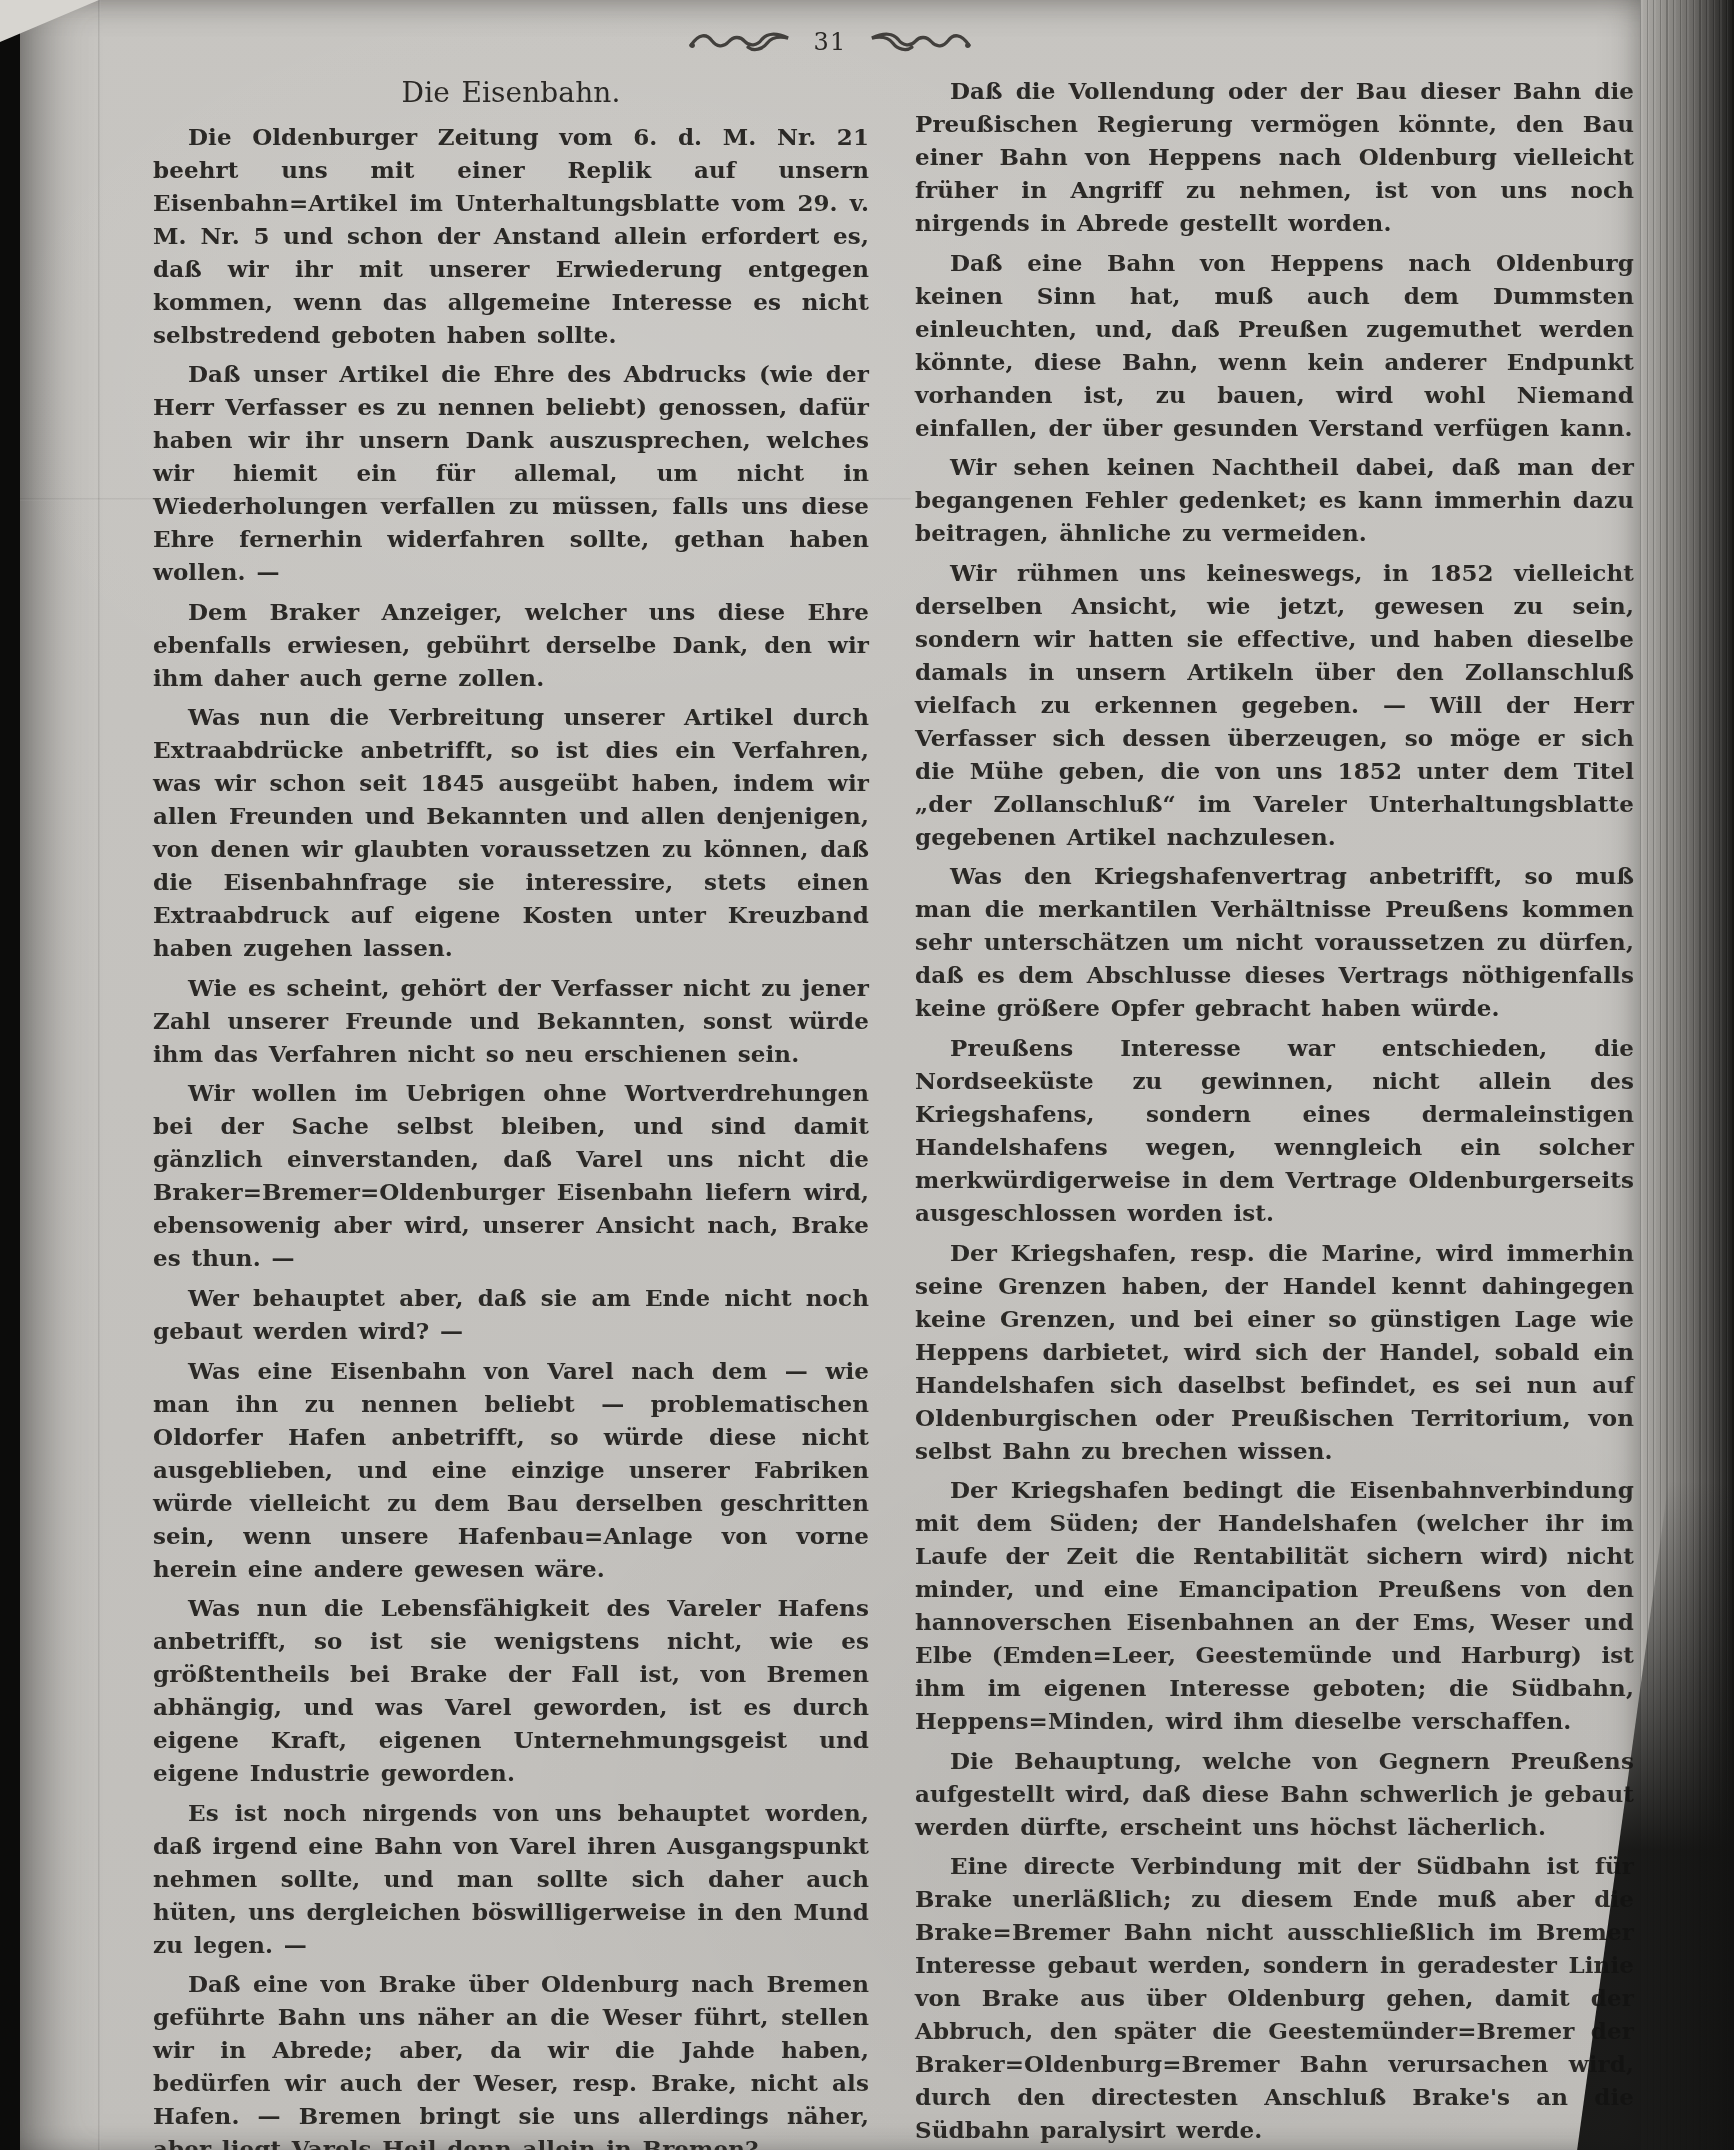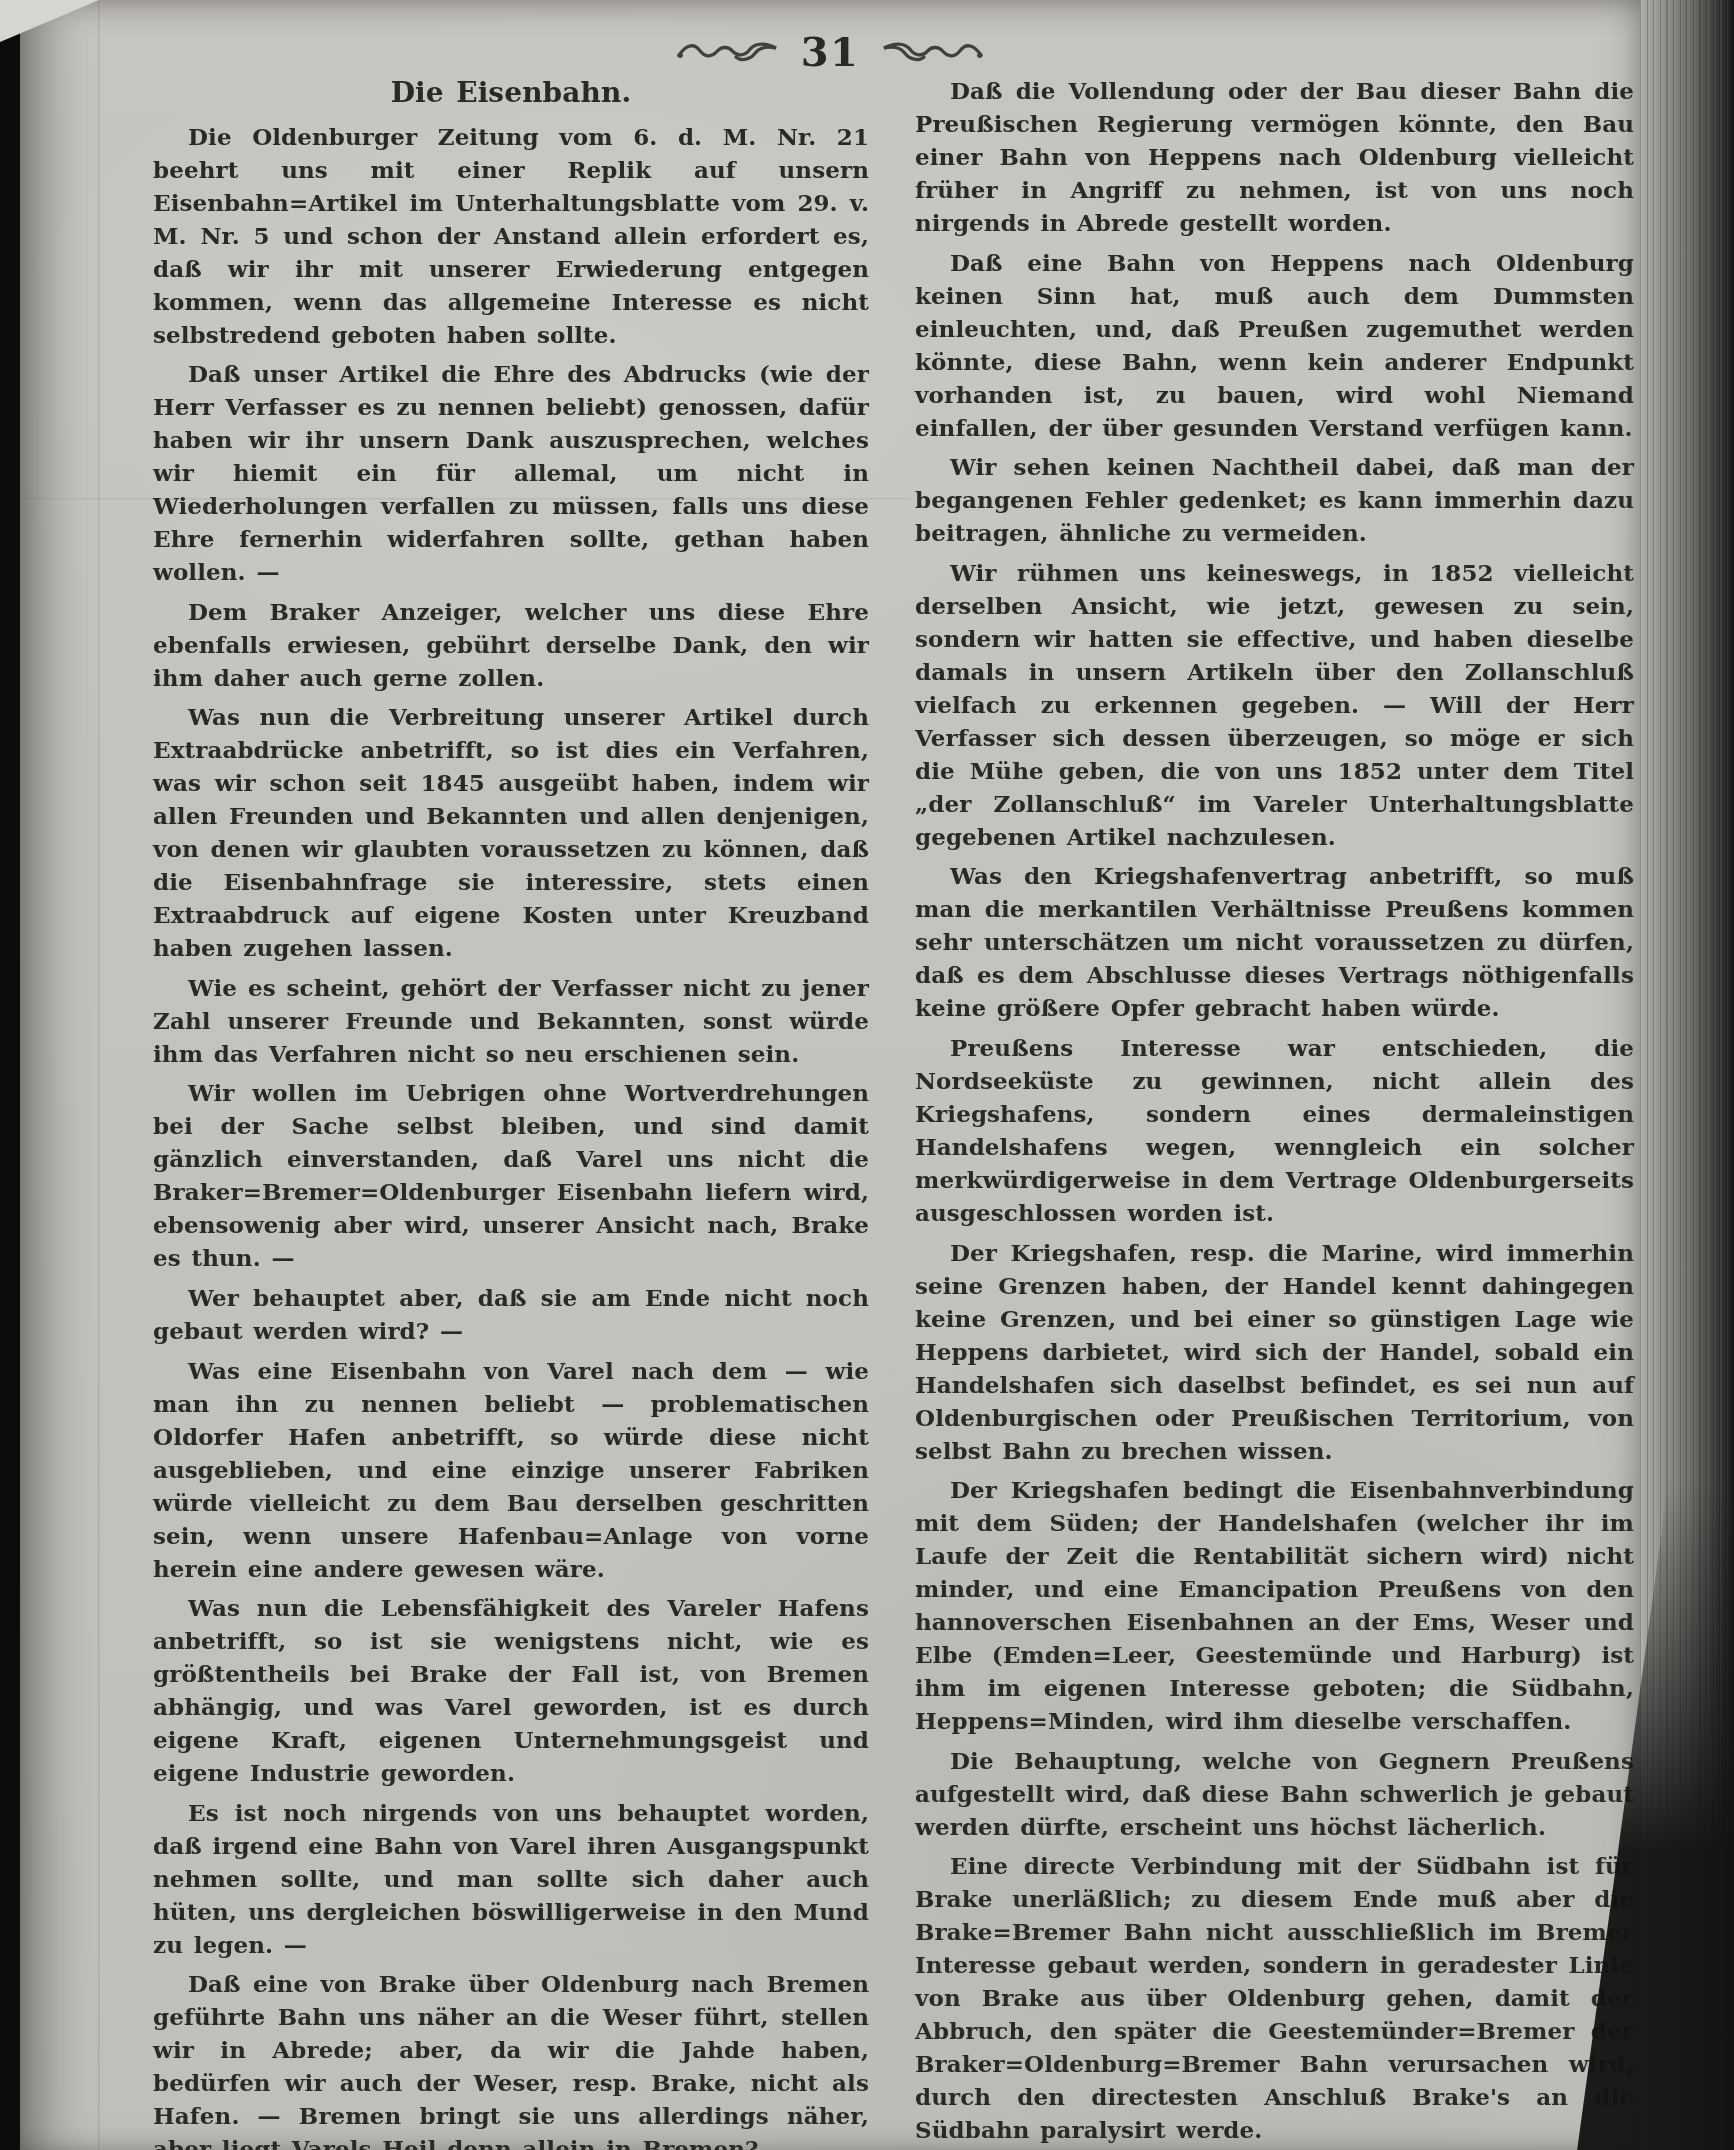--- a/index.html
+++ b/index.html
@@ -34,31 +34,31 @@
     background:linear-gradient(to bottom,rgba(18,18,17,0),rgba(18,18,17,.95) 55%);
     clip-path:polygon(58% 0,100% 0,100% 100%,0 100%)}
   .crease-v{position:absolute;left:78px;top:0;width:2.6px;height:100%;
     background:linear-gradient(to right,rgba(0,0,0,.12),rgba(255,255,255,.08))}
   .crease-h{position:absolute;left:0;top:498px;width:55%;height:2.6px;
     background:linear-gradient(to bottom,rgba(0,0,0,.08),rgba(255,255,255,.06))}
 
   
   .page-header{position:absolute;top:28px;left:0;width:100%;
     display:flex;align-items:center;justify-content:center;gap:21px}
-  .page-number{font-size:40px;font-weight:bold;letter-spacing:1.3px}
+  .page-number{font-size:24px;font-weight:normal;letter-spacing:1.3px}
   .flourish svg{display:block;opacity:.85}
   .flip{transform:scaleX(-1)}
 
   
   .col{position:absolute;text-align:justify;font-size:23px;line-height:33px;
     font-weight:bold;word-spacing:2.6px;letter-spacing:0.1px}
   .col p{margin:0 0 6.6px;text-indent:35px}
   .col-left{left:133px;top:76px;width:716px}
   .col-right{left:895px;top:74px;width:719px}
-  .title{font-size:28px;font-weight:bold;text-align:center;margin:0 0 10.5px;text-indent:0}
+  .title{font-size:28px;font-weight:normal;text-align:center;margin:0 0 10.5px;text-indent:0}
 </style>
 </head>
 <body>
 
 <div class="left-strip"></div>
 <div class="corner-light"></div>
 
 <div class="paper">
   <div class="crease-v"></div>
   <div class="crease-h"></div>

